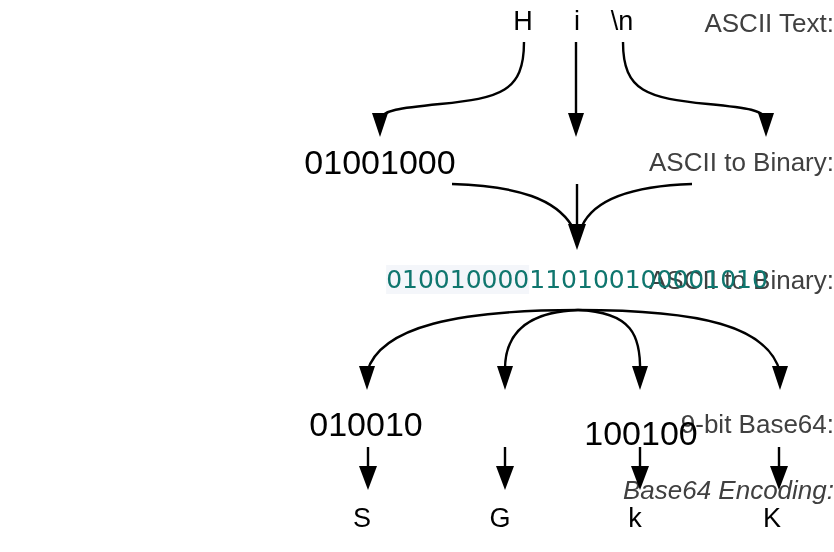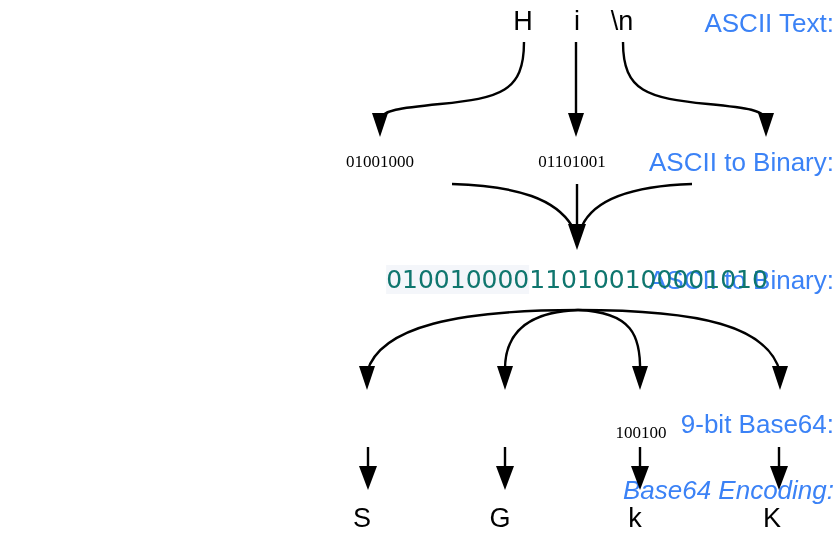--- a/index.html
+++ b/index.html
@@ -18,35 +18,35 @@
     background: #ffffff;
     overflow: hidden;
   }
   .row-label {
     position: absolute;
     right: 0;
     width: 286px;
     text-align: right;
     font-size: 26px;
     line-height: 30px;
-    color: #3b82f6;
+    color: #404040;
     white-space: nowrap;
   }
   .cell {
     position: absolute;
     font-size: 26px;
     line-height: 30px;
     white-space: nowrap;
     text-align: center;
     transform: translateX(-50%);
     color: #000000;
   }
   .cell.mono-bits {
-    font-family: Liberation Serif, serif;
-    font-size: 17px;
+    font-family: Liberation Sans, sans-serif;
+    font-size: 34px;
     letter-spacing: 0px;
     text-align: center;
   }
   .cell.charcell {
     font-size: 27px;
   }
   .cell.b64char {
     font-size: 27px;
   }
   .concat {
@@ -92,24 +92,24 @@
 
   <div class="row-label" style="top:409px;">9-bit Base64:</div>
 
   <div class="row-label" style="top:475px;font-style:italic;">Base64 Encoding:</div>
 
   <div class="cell charcell" style="left:523px; top:6px;">H</div>
   <div class="cell charcell" style="left:577px; top:6px;">i</div>
   <div class="cell charcell" style="left:622px; top:6px;">\n</div>
 
   <div class="cell mono-bits" style="left:380px; top:147px;">01001000</div>
-  <div class="cell mono-bits" style="left:572px; top:147px;">01101001</div>
 
   <div class="concat" style="left:577px; top:265px;"><span class="hl">010010000</span><span>110100100001010</span></div>
 
+  <div class="cell mono-bits" style="left:366px; top:409px;">010010</div>
   <div class="cell mono-bits" style="left:641px; top:409px;margin-top:9px;">100100</div>
 
   <div class="cell b64char" style="left:362px; top:503px;">S</div>
   <div class="cell b64char" style="left:500px; top:503px;">G</div>
   <div class="cell b64char" style="left:635px; top:503px;">k</div>
   <div class="cell b64char" style="left:772px; top:503px;">K</div>
 
   <svg class="arrows" viewBox="0 0 834 552">
 
     <g>

